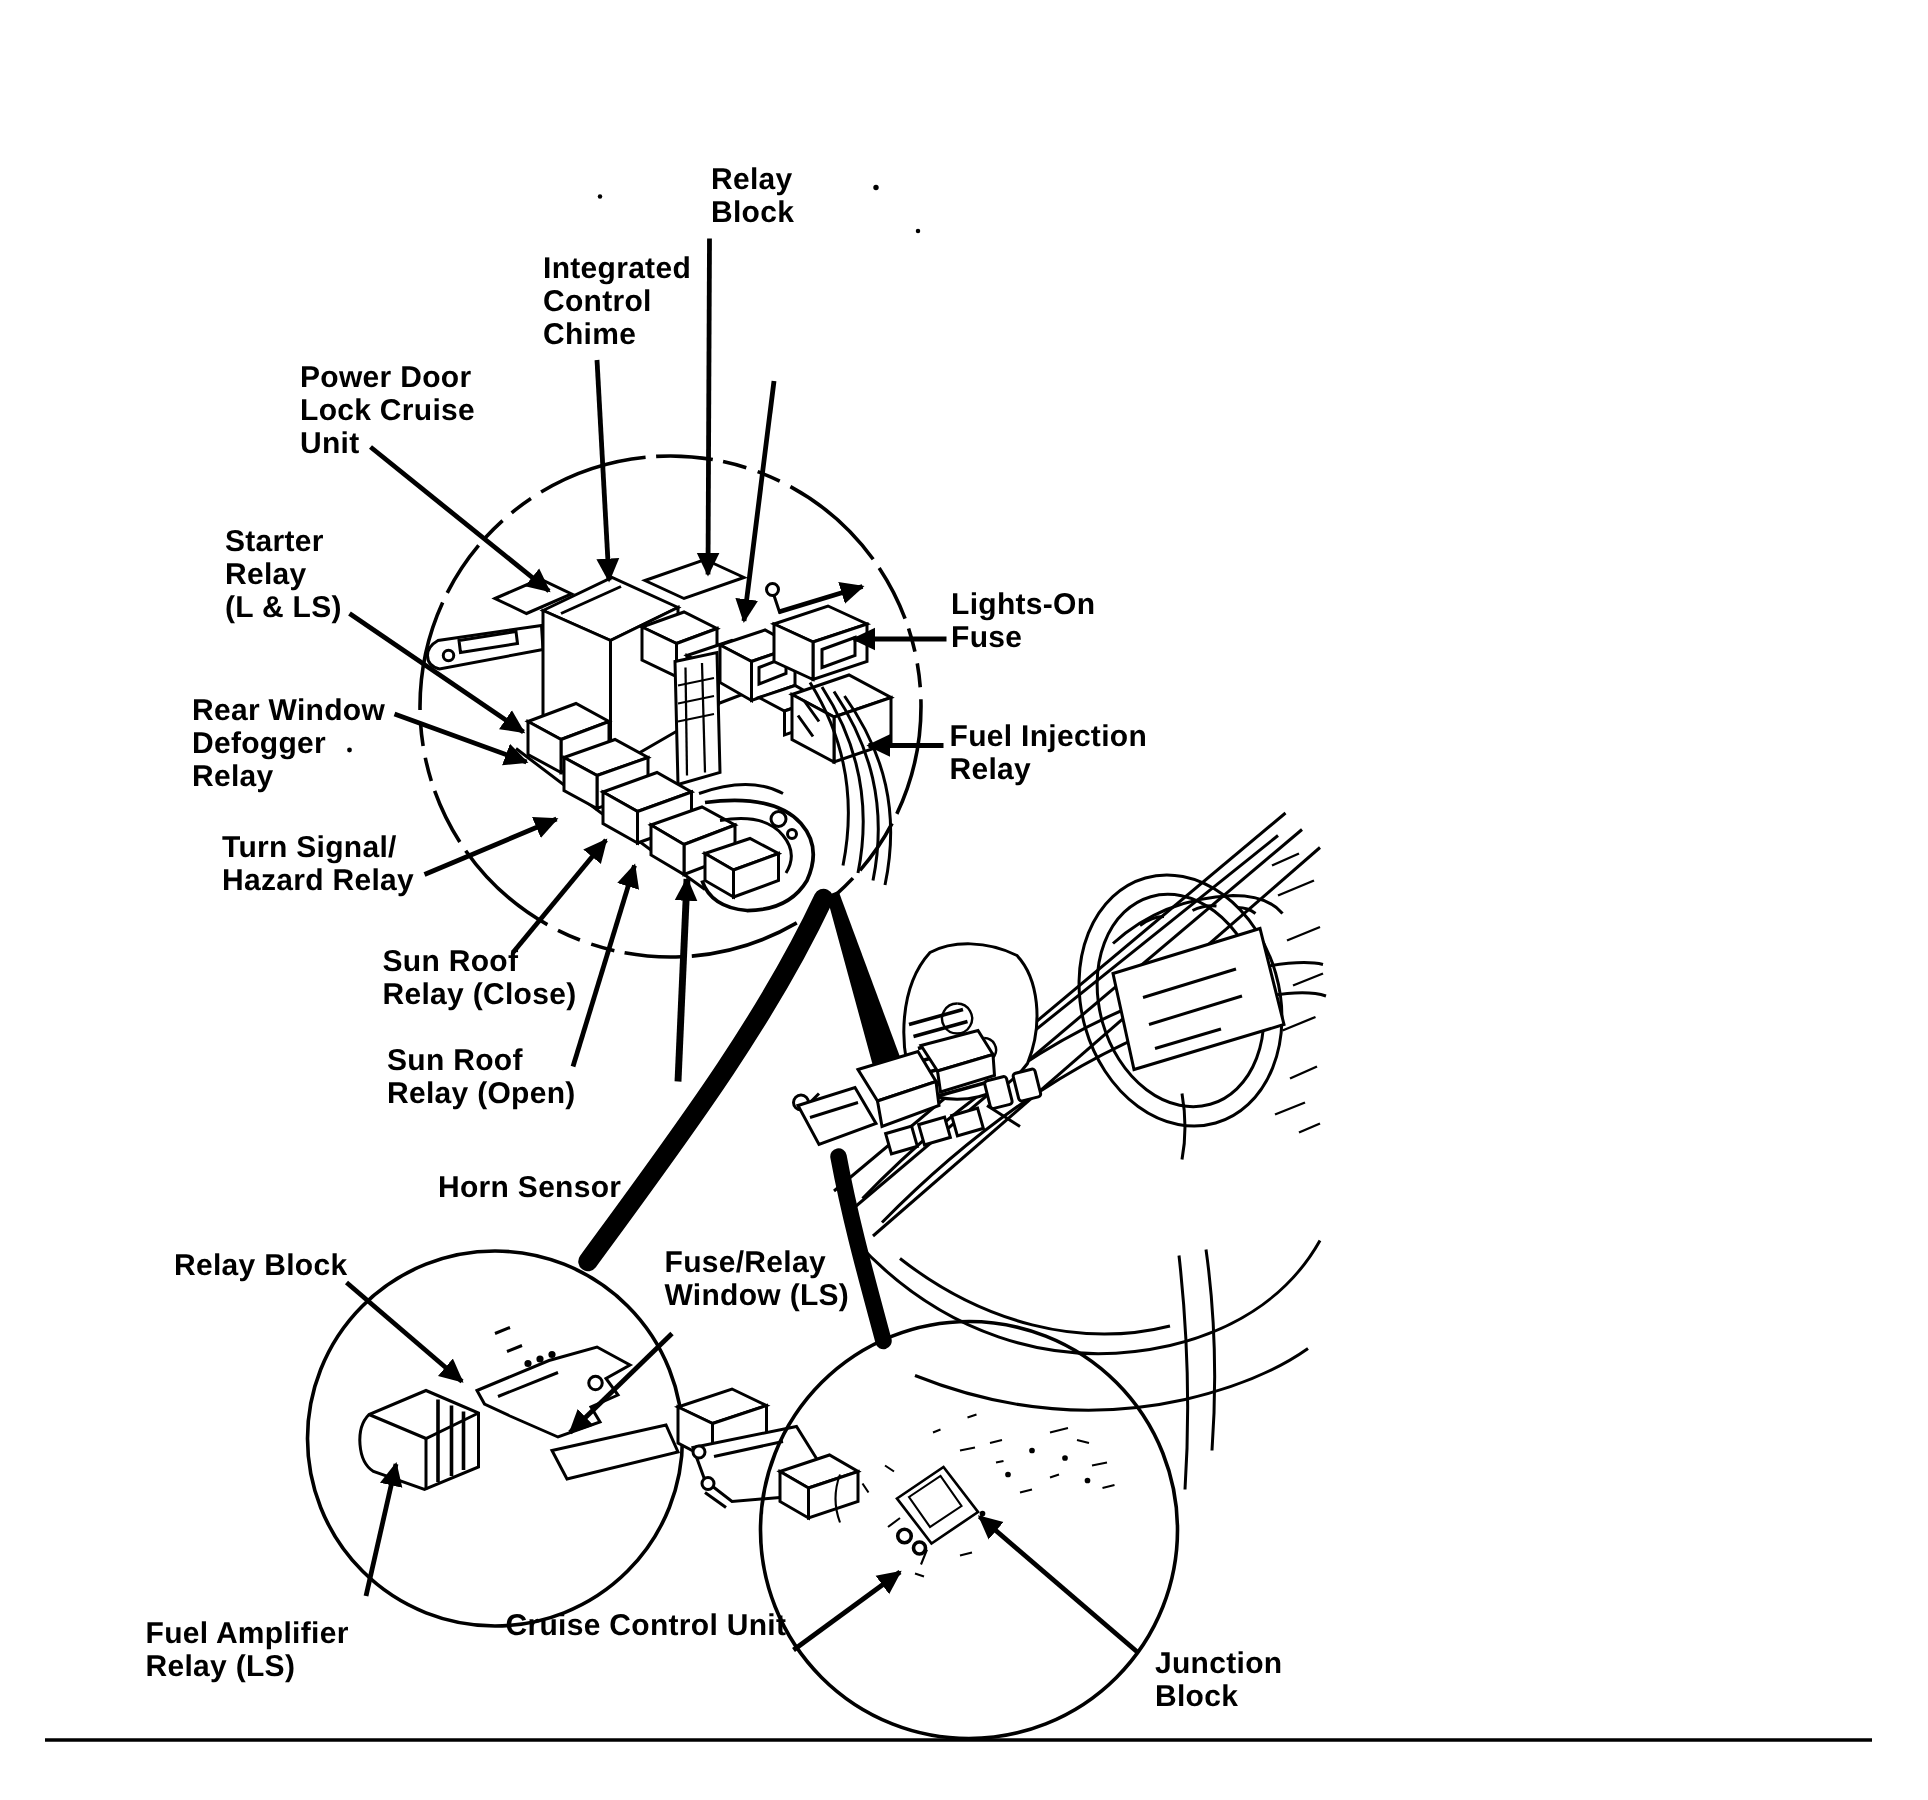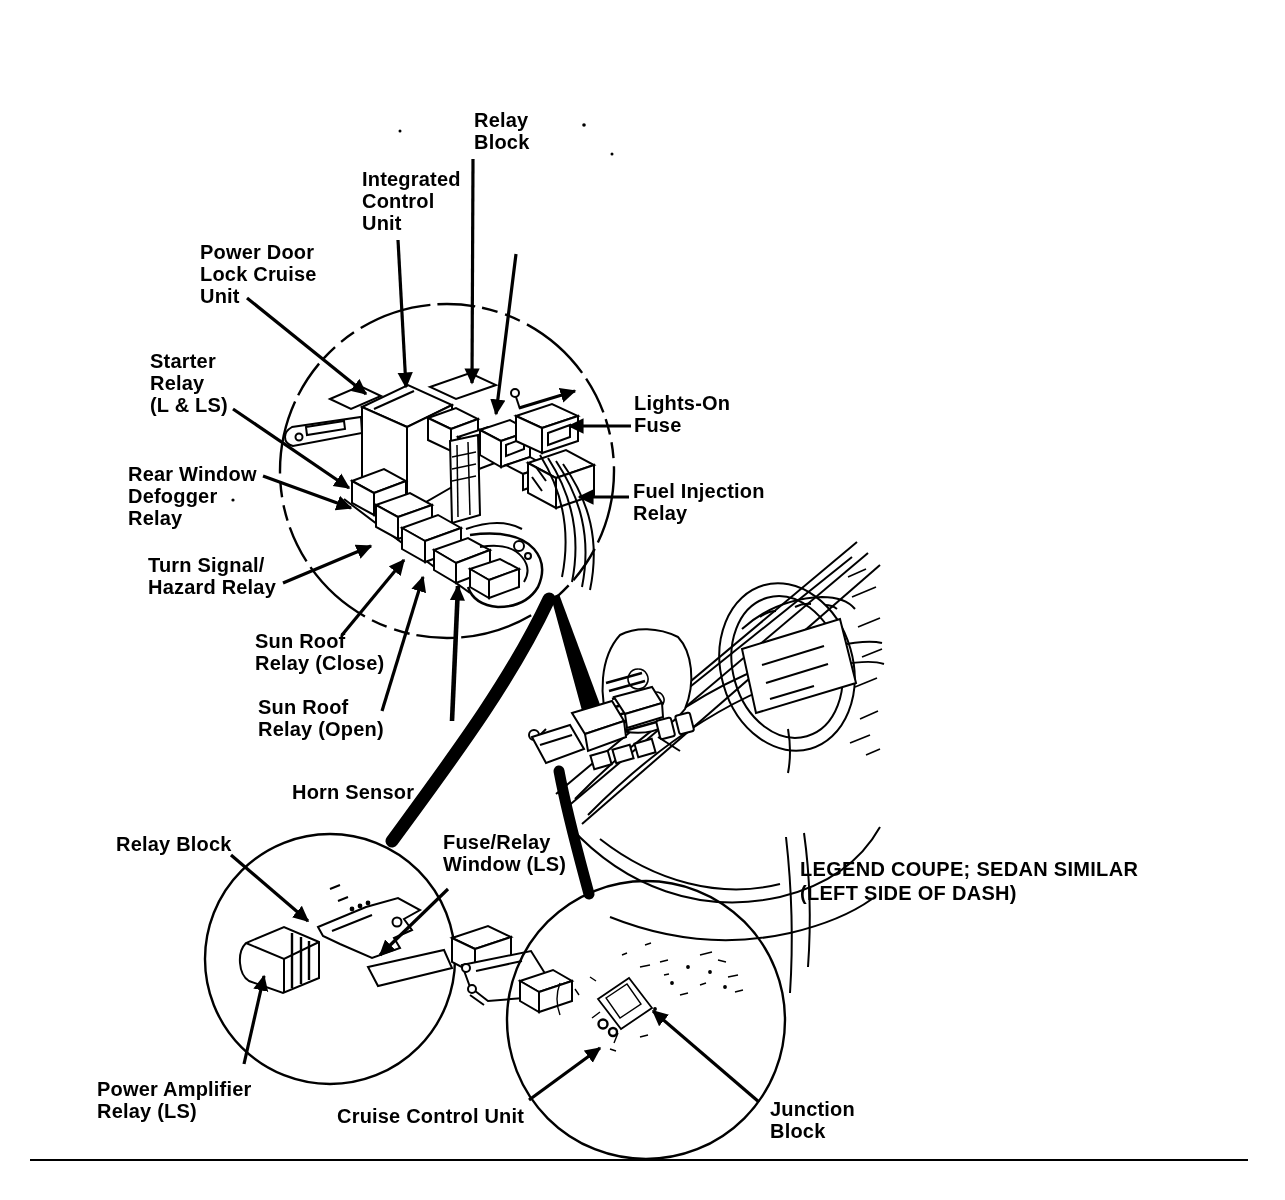--- a/index.html
+++ b/index.html
@@ -272,21 +272,21 @@
         <circle cx="233" cy="463" r="1.6"></circle>
     </g>
 
     <line x1="30" y1="1123" x2="1248" y2="1123" stroke="#000" stroke-width="2.2"></line>
   </svg>
 
   <div class="lbl" style="left:474px;top:72px">Relay
 Block</div>
   <div class="lbl" style="left:362px;top:131px">Integrated
 Control
-Unit</div>
+Chime</div>
   <div class="lbl" style="left:200px;top:204px">Power Door
 Lock Cruise
 Unit</div>
   <div class="lbl" style="left:150px;top:313px">Starter
 Relay
 (L &amp; LS)</div>
   <div class="lbl" style="left:128px;top:426px">Rear Window
 Defogger
 Relay</div>
   <div class="lbl" style="left:148px;top:517px">Turn Signal/
@@ -296,21 +296,19 @@
   <div class="lbl" style="left:258px;top:659px">Sun Roof
 Relay (Open)</div>
   <div class="lbl" style="left:292px;top:744px">Horn Sensor</div>
   <div class="lbl" style="left:634px;top:355px">Lights-On
 Fuse</div>
   <div class="lbl" style="left:633px;top:443px">Fuel Injection
 Relay</div>
   <div class="lbl" style="left:116px;top:796px">Relay Block</div>
   <div class="lbl" style="left:443px;top:794px">Fuse/Relay
 Window (LS)</div>
-  <div class="lbl" style="left:97px;top:1041px">Power Amplifier
+  <div class="lbl" style="left:97px;top:1041px">Fuel Amplifier
 Relay (LS)</div>
-  <div class="lbl" style="left:337px;top:1068px">Cruise Control Unit</div>
+  <div class="lbl" style="left:337px;top:1036px">Cruise Control Unit</div>
   <div class="lbl" style="left:770px;top:1061px">Junction
 Block</div>
 
-  <div class="caption" style="left:800px;top:820px">LEGEND COUPE; SEDAN SIMILAR
-(LEFT SIDE OF DASH)</div>
 </div>
 
 </body></html>

